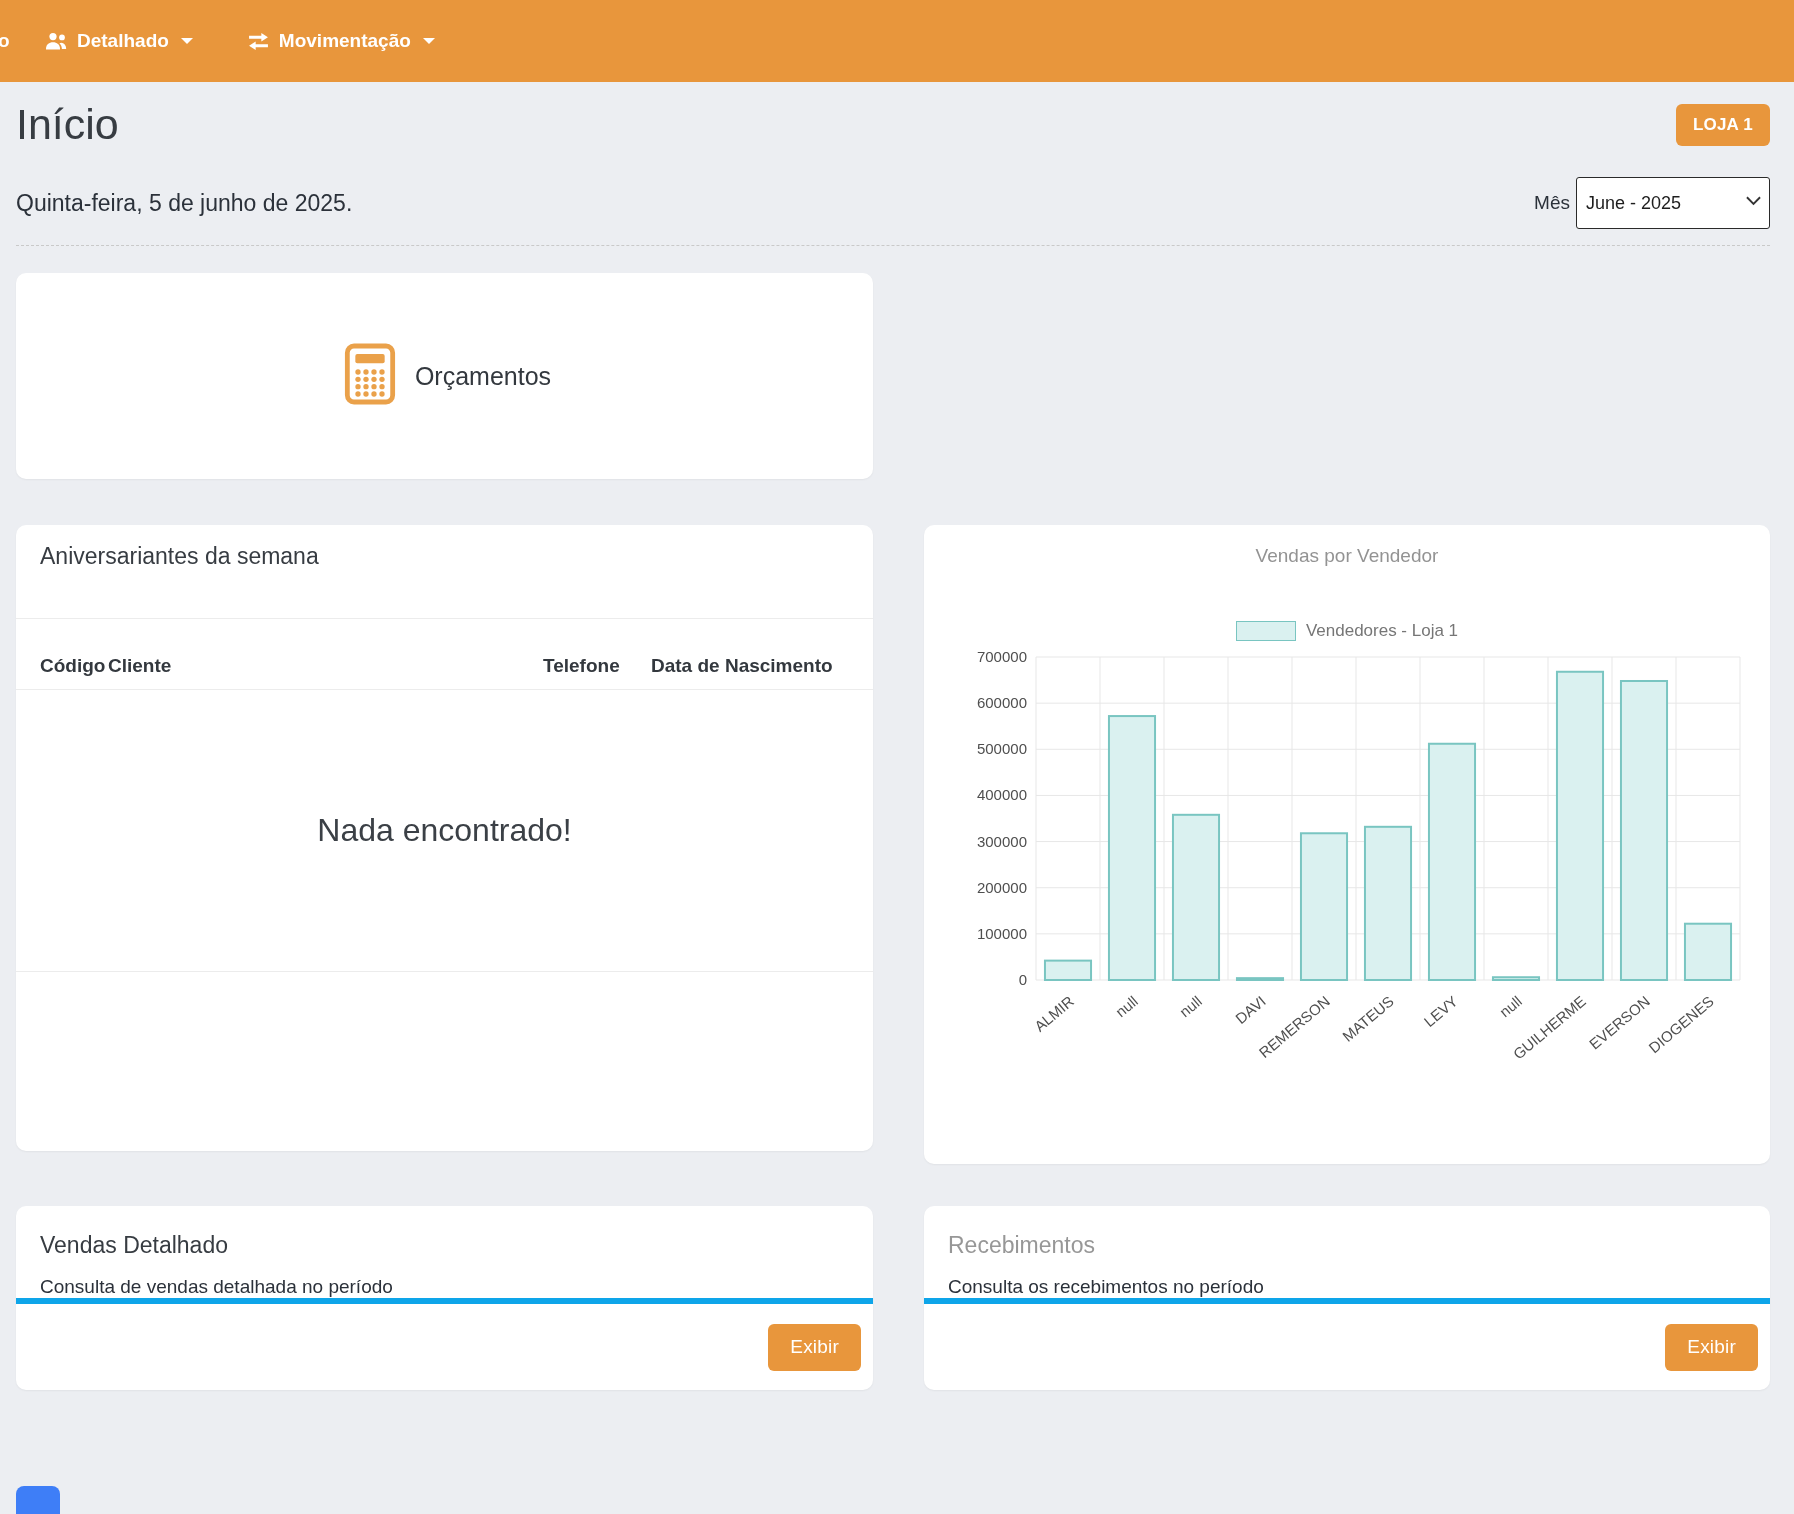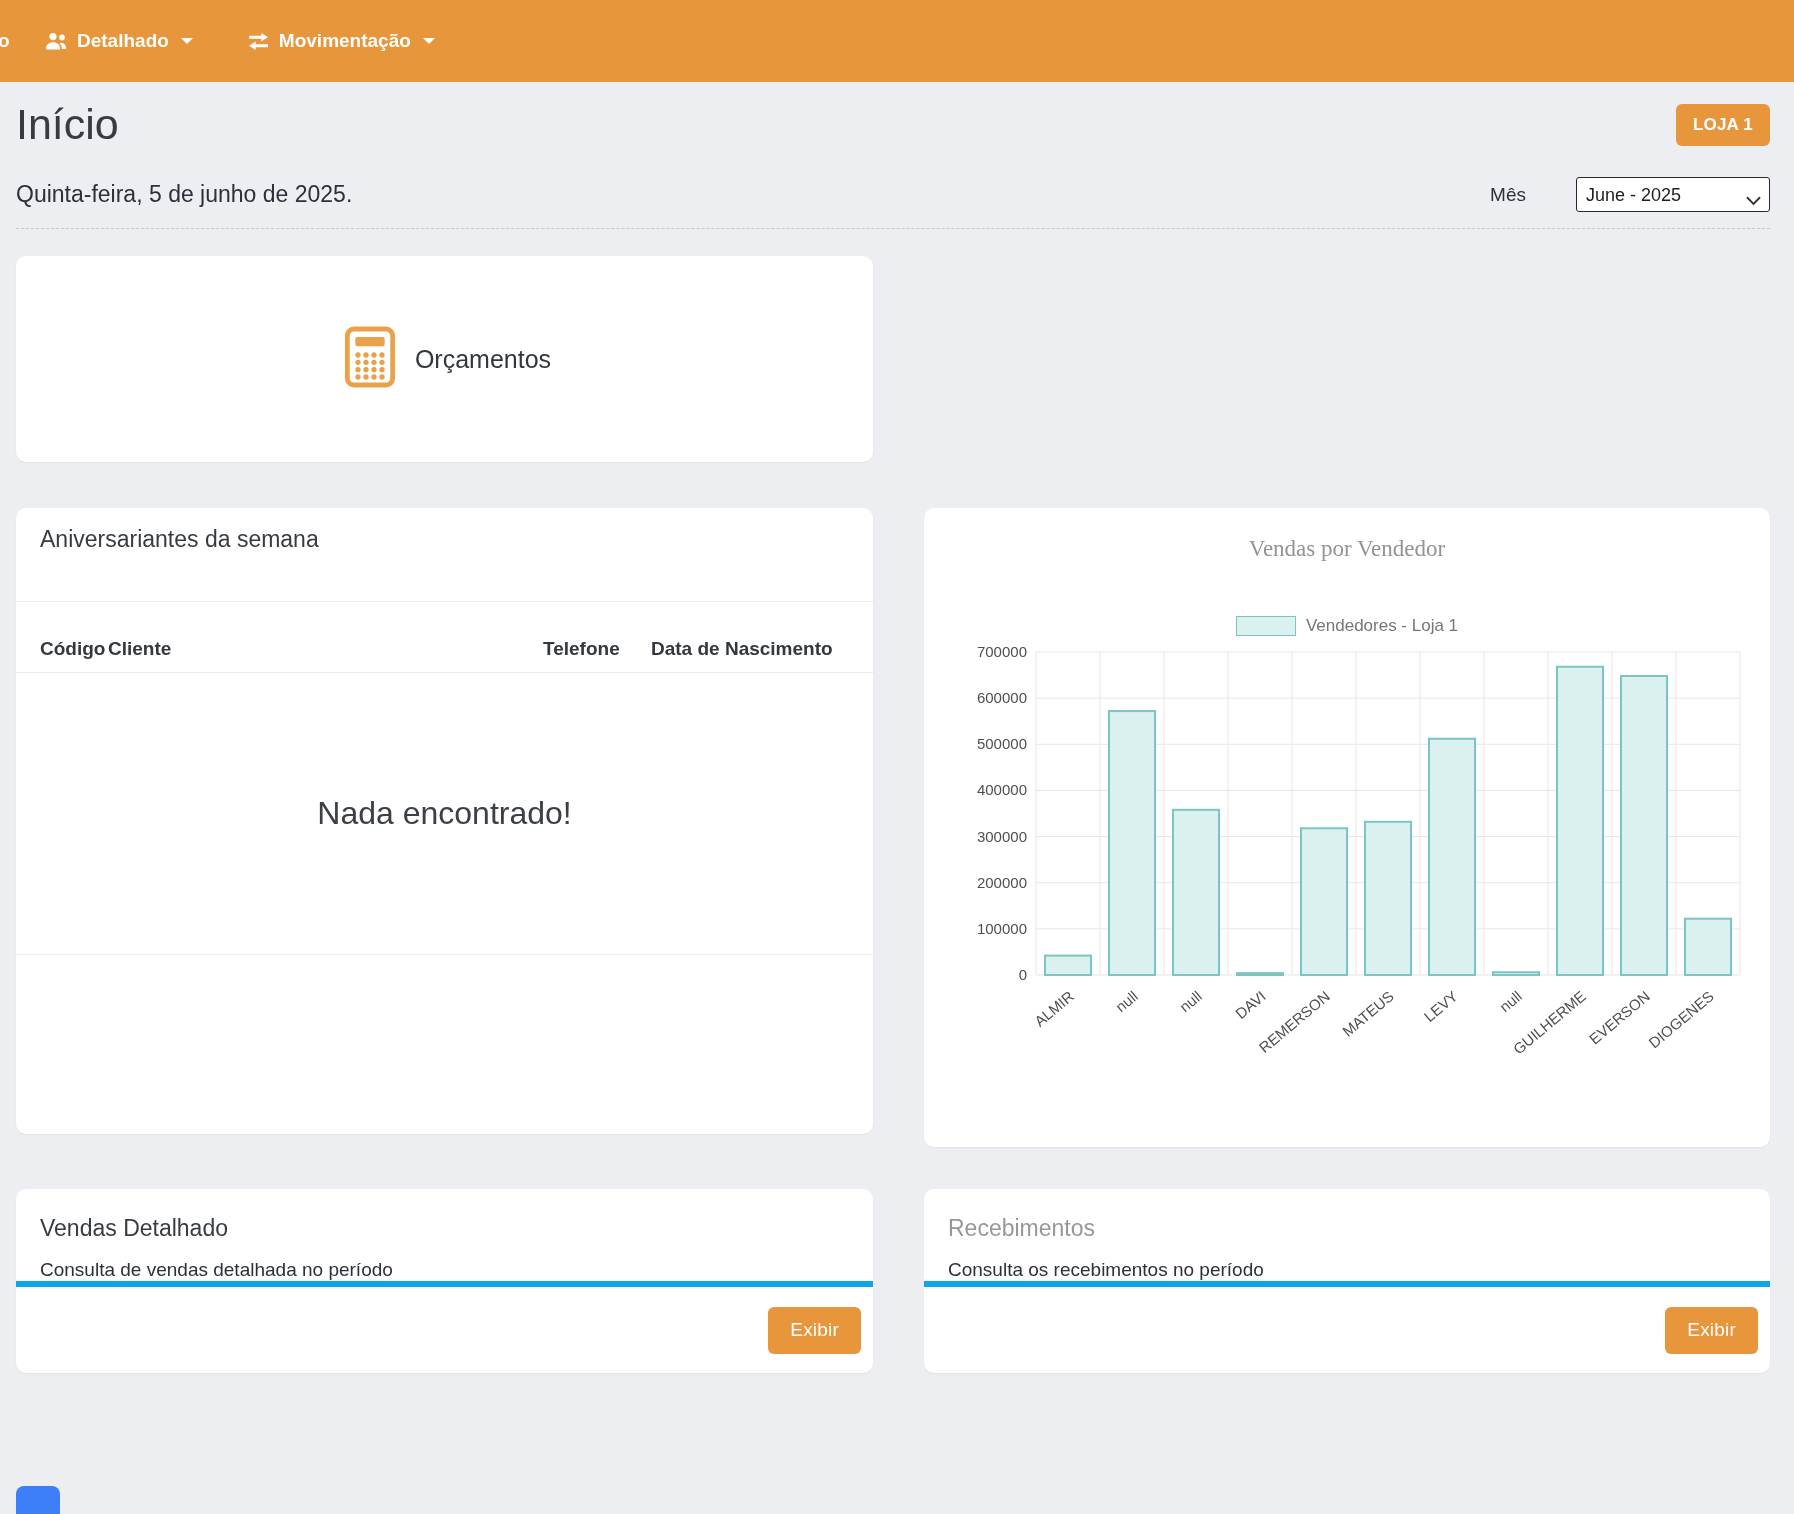--- a/index.html
+++ b/index.html
@@ -51,25 +51,25 @@
     font-size: 17px; font-weight: 700; letter-spacing: .2px;
     height: 42px; padding: 0 17px; cursor: pointer;
   }
 
   .date-row { display: flex; justify-content: space-between; align-items: center; margin-top: 28px; }
   .date-text { font-size: 23px; color: #2b313a; }
   .month-picker { display: flex; align-items: center; gap: 6px; font-size: 19px; color: #2b313a; }
   .select-wrap { position: relative; }
   .select-wrap select {
     appearance: none; -webkit-appearance: none;
-    width: 194px; height: 35px;
+    width: 194px; height: 52px;
     font-family: "Liberation Sans", sans-serif;
     font-size: 18px; color: #1e1e1e;
     background: #fff; border: 1px solid #2a2a2a; border-radius: 3px;
-    padding: 4px 21px 4px 9px; cursor: pointer; margin-left: 44px;
+    padding: 4px 21px 4px 9px; cursor: pointer;
   }
   .select-chevron { position: absolute; right: 9px; top: 12px; pointer-events: none; }
 
   .dashed-divider { border-top: 1px dashed #c9c9c9; margin-top: 16px; }
 
   
   .card {
     background: #fff; border-radius: 10px;
     box-shadow: 0 1px 2px rgba(0,0,0,.05);
   }
@@ -101,21 +101,21 @@
   .col-codigo { width: 68px; }
   .col-cliente { flex: 1; }
   .col-telefone { width: 108px; }
   .col-nasc { width: 198px; }
   .bday-empty { flex: 1; display: flex; align-items: center; justify-content: center; }
   .empty-message { font-size: 32px; color: #3b4046; }
   .bday-footer { height: 180px; border-top: 1px solid #ececec; }
 
   
   .chart-card { height: 639px; padding: 14px 20px; text-align: center; }
-  .chart-title { font-size: 23px; color: #939393; margin-top: 14px; font-family: Liberation Serif, serif; }
+  .chart-title { font-size: 19px; color: #939393; margin-top: 6px; }
   .chart-legend {
     display: inline-flex; align-items: center; gap: 10px;
     margin-top: 54px; font-size: 17px; color: #767676;
   }
   .legend-swatch { width: 60px; height: 20px; border: 1.5px solid #79c5c1; background: #daf1f0; display: inline-block; }
   #chart-svg { margin-top: 4px; }
 
   
   .action-card { height: 184px; display: flex; flex-direction: column; }
   .ac-body { flex: 1; padding: 26px 24px 0; text-align: left; }

